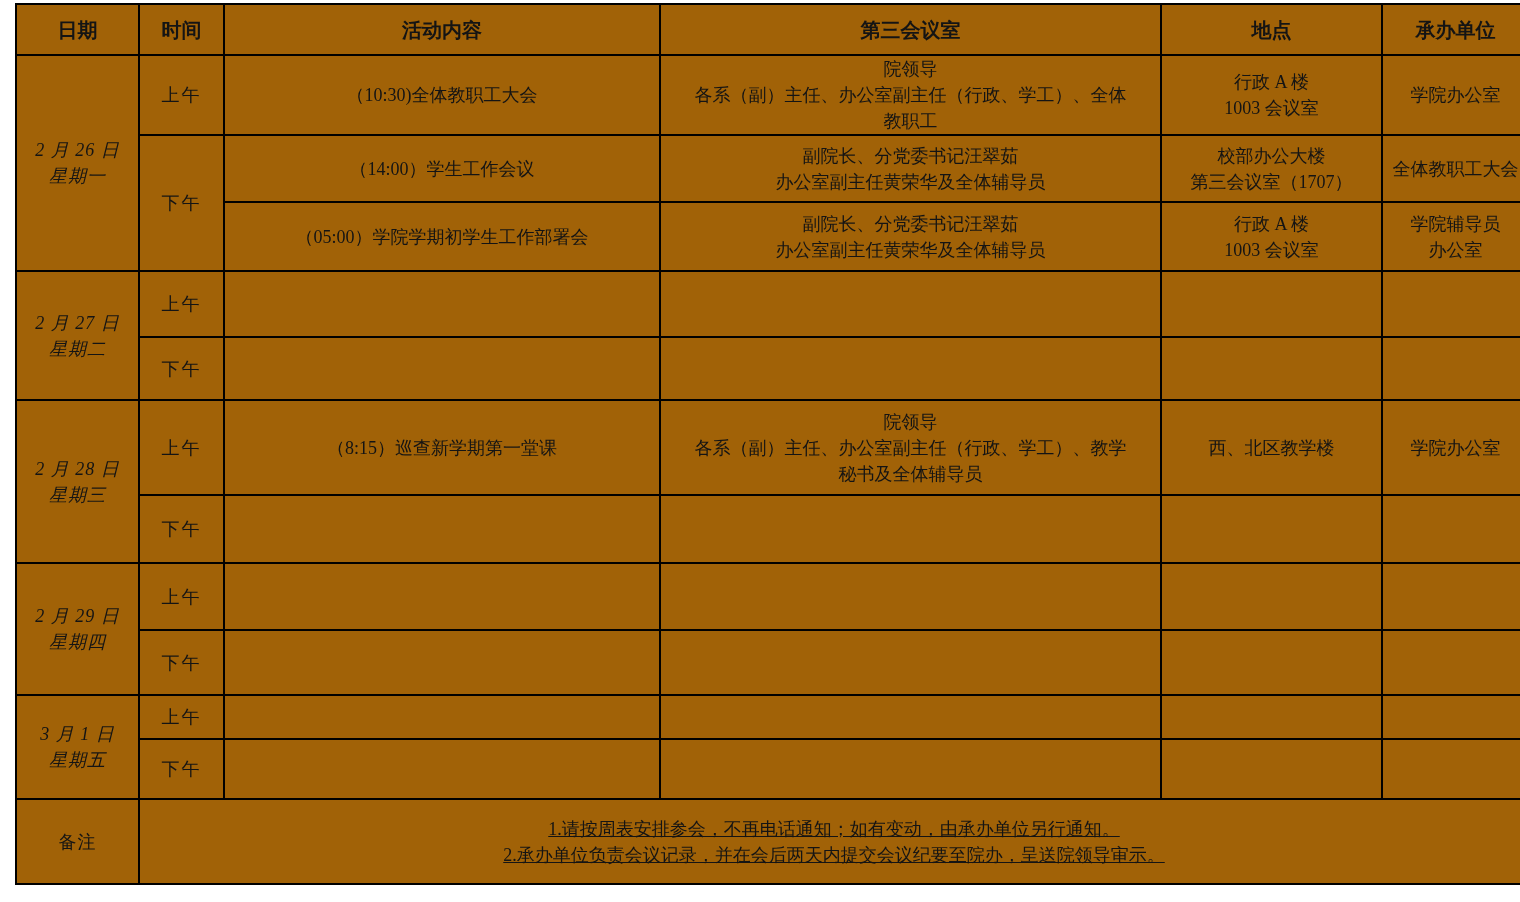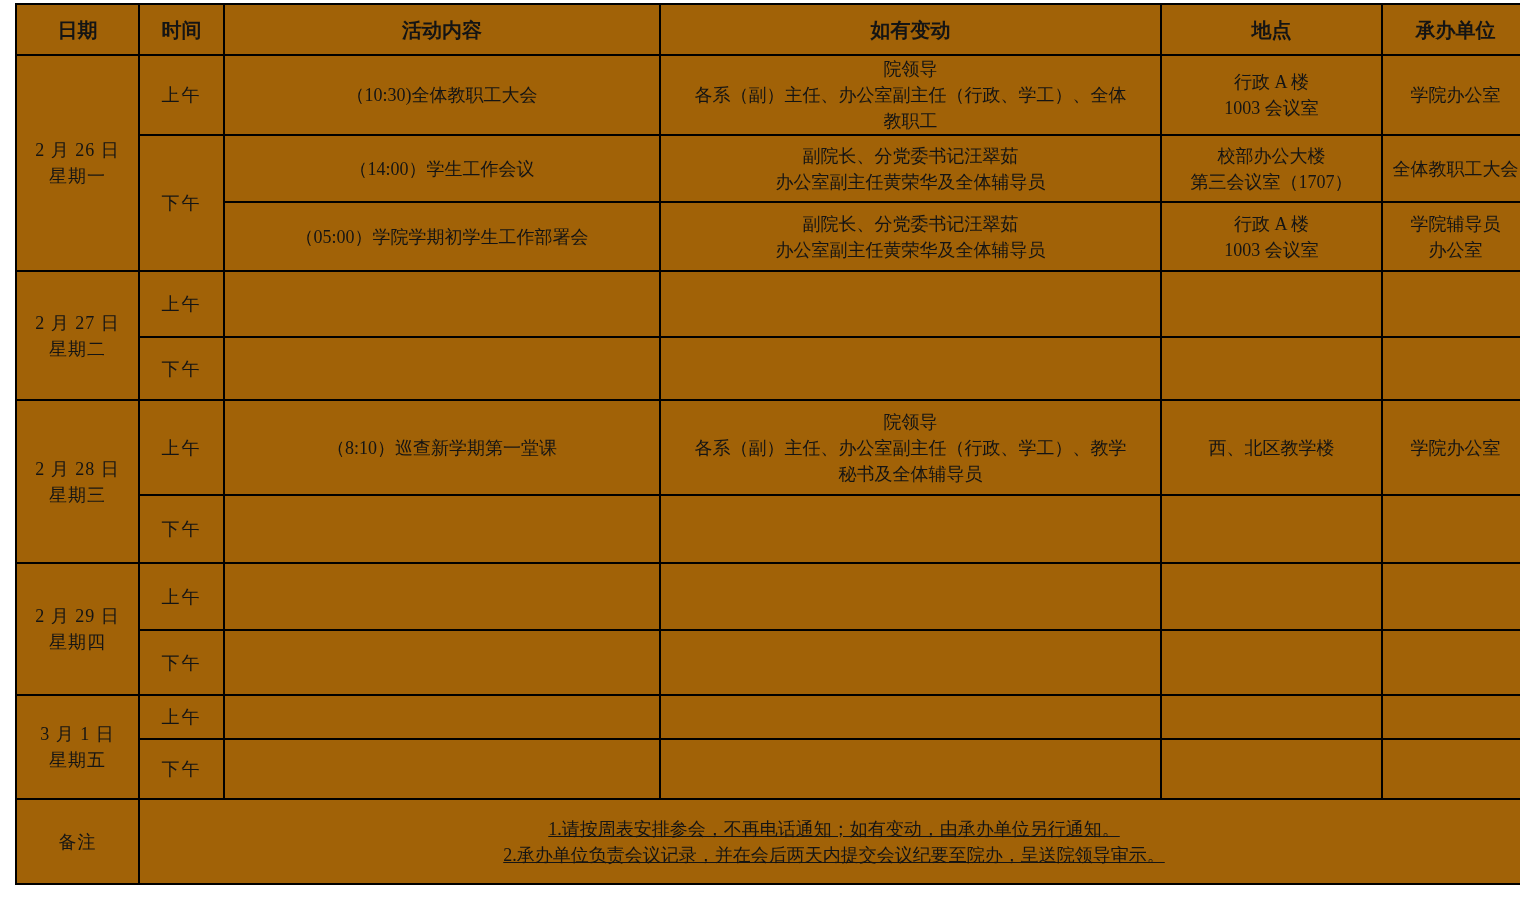--- a/index.html
+++ b/index.html
@@ -37,20 +37,21 @@
     color: #141414;
   }
   table.schedule th {
     font-size: 20px;
     font-weight: bold;
     line-height: 24px;
   }
   td.c-date {
     line-height: 30px;
     letter-spacing: 1px;
+    font-style: italic;
   }
   td.c-time {
     letter-spacing: 2px;
   }
   td.c-remarks-label {
     font-weight: bold;
     font-size: 19px;
     letter-spacing: 1px;
   }
   td.c-remarks {
@@ -73,21 +74,21 @@
     <col style="width:501px">
     <col style="width:221px">
     <col style="width:147px">
   </colgroup>
 
   <tbody>
       <tr style="height:51px">
     <th>日期</th>
     <th>时间</th>
     <th>活动内容</th>
-    <th>如有变动</th>
+    <th>第三会议室</th>
     <th>地点</th>
     <th>承办单位</th>
   </tr>
 
   <tr style="height:80px">
     <td class="c-date" rowspan="3">2 月 26 日
 星期一</td>
     <td class="c-time">上午</td>
     <td>（10:30)全体教职工大会</td>
     <td>院领导
@@ -132,21 +133,21 @@
     <td></td>
     <td></td>
     <td></td>
     <td></td>
   </tr>
 
   <tr style="height:95px">
     <td class="c-date" rowspan="2">2 月 28 日
 星期三</td>
     <td class="c-time">上午</td>
-    <td>（8:10）巡查新学期第一堂课</td>
+    <td>（8:15）巡查新学期第一堂课</td>
     <td>院领导
 各系（副）主任、办公室副主任（行政、学工）、教学
 秘书及全体辅导员</td>
     <td>西、北区教学楼</td>
     <td>学院办公室</td>
   </tr>
   <tr style="height:68px">
     <td class="c-time">下午</td>
     <td></td>
     <td></td>

